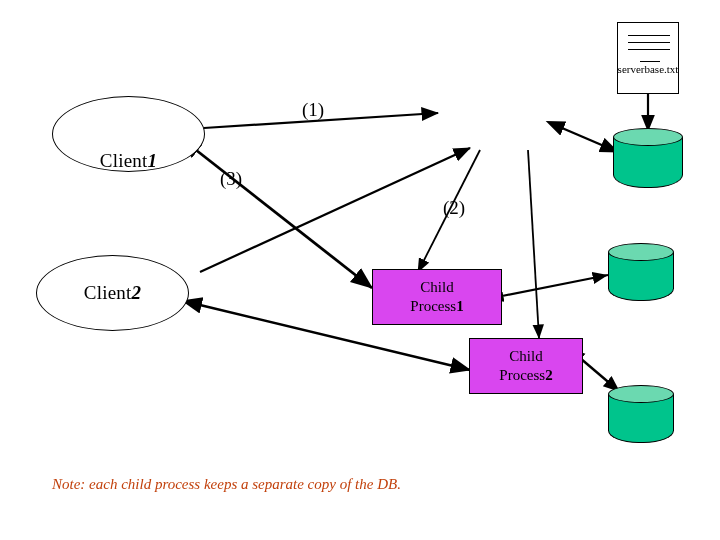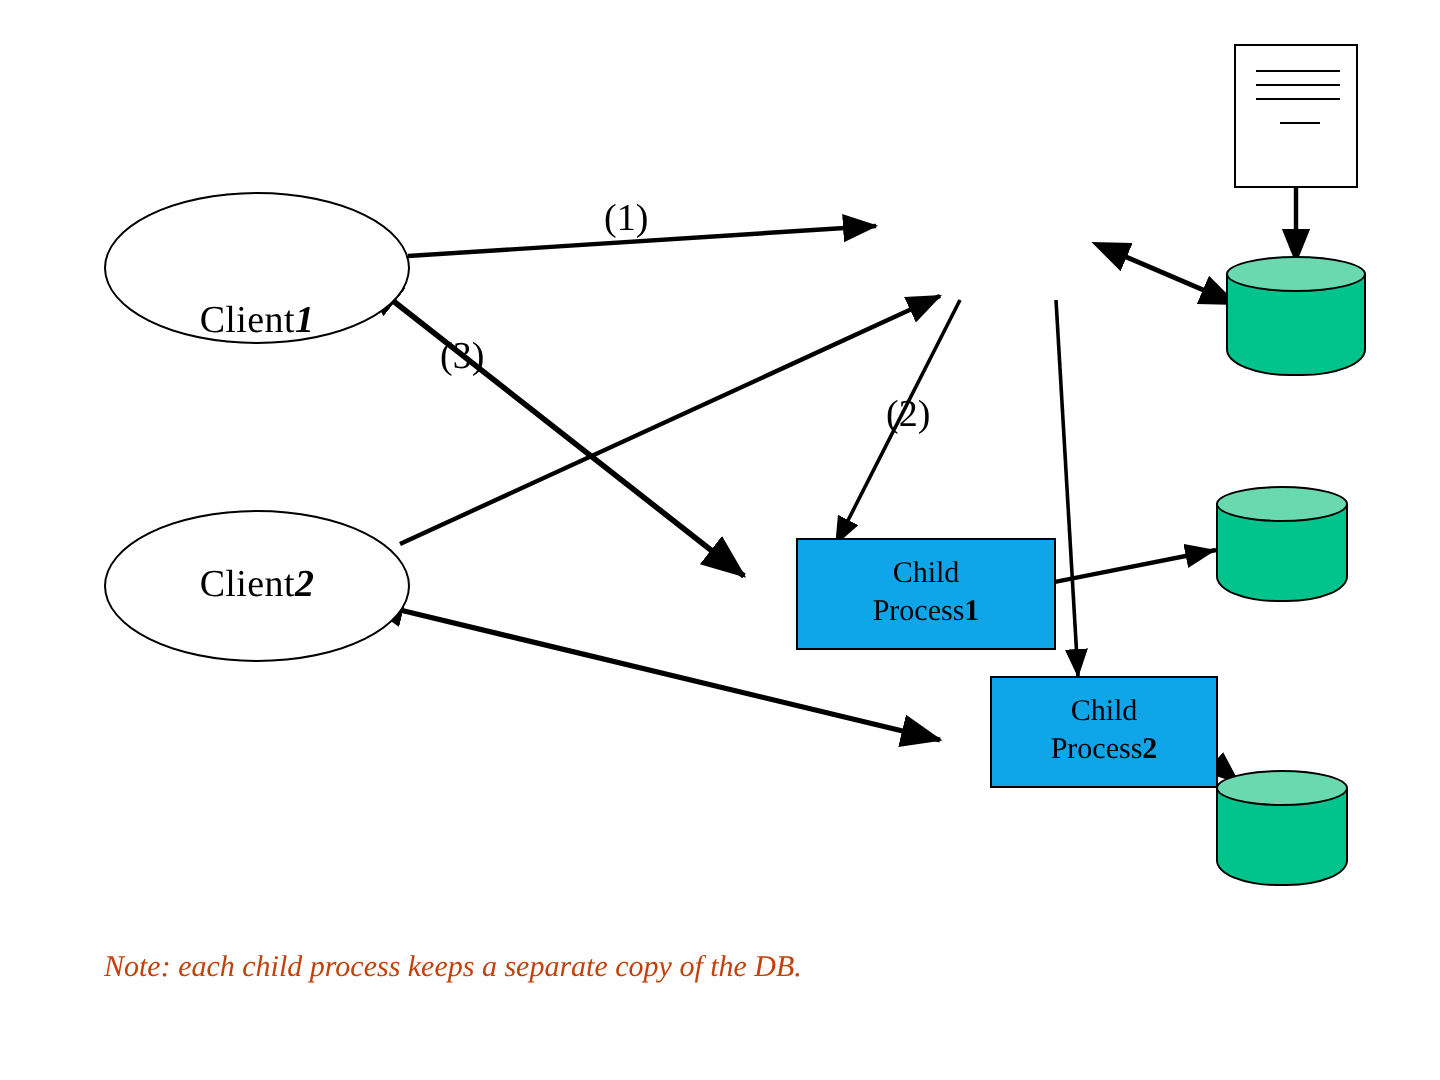--- a/index.html
+++ b/index.html
@@ -52,22 +52,21 @@
     font-style: italic;
     font-weight: bold;
   }
   .lbl .numup {
     font-weight: bold;
   }
 
   
   .rect {
     border: 1.5px solid #000000;
-    background: #0ea5e9;
-    margin-left: 26px;
+    background: #d946ef;
   }
   .rect .lbl {
     font-size: 15px;
     line-height: 1.25;
   }
 
   
   .doc {
     position: absolute;
     border: 1.5px solid #000000;
@@ -170,21 +169,21 @@
 
     <line x1="502" y1="296" x2="608" y2="275" stroke="#000000" stroke-width="2.2" marker-start="url(#arrowStartSm)" marker-end="url(#arrowEndSm)"></line>
 
     <line x1="580" y1="358" x2="620" y2="392" stroke="#000000" stroke-width="2.4" marker-start="url(#arrowStartSm)" marker-end="url(#arrowEndSm)"></line>
   </svg>
 
   <div class="node ellipse" style="left:52px; top:96px; width:153px; height:76px;align-items:flex-end;">
     <span class="lbl"><span>Client</span><span class="num">1</span></span>
   </div>
 
-  <div class="node ellipse" style="left:52px; top:255px; width:153px; height:76px;">
+  <div class="node ellipse" style="left:36px; top:255px; width:153px; height:76px;">
     <span class="lbl"><span>Client</span><span class="num">2</span></span>
   </div>
 
 
   <div class="node rect" style="left:372px; top:269px; width:130px; height:56px;">
     <span class="lbl">
       <span>Child</span><br>
       <span>Process</span><span class="numup">1</span>
     </span>
   </div>
@@ -195,20 +194,21 @@
       <span>Process</span><span class="numup">2</span>
     </span>
   </div>
 
   <div class="doc" style="left:617px; top:22px; width:62px; height:72px;">
     <div class="line" style="left:10px; top:12px; width:42px;"></div>
     <div class="line" style="left:10px; top:19px; width:42px;"></div>
     <div class="line" style="left:10px; top:26px; width:42px;"></div>
     <div class="line" style="left:22px; top:38px; width:20px;"></div>
   </div>
+  <div class="doc-caption" style="left:578px; top:63px; width:140px;">serverbase.txt</div>
 
   <div class="cyl" style="left:613px; top:128px; width:70px; height:60px;">
     <div class="body" style="top:9px; height:51px;"></div>
     <div class="top" style="height:18px;"></div>
   </div>
 
   <div class="cyl" style="left:608px; top:243px; width:66px; height:58px;">
     <div class="body" style="top:9px; height:49px;"></div>
     <div class="top" style="height:18px;"></div>
   </div>

